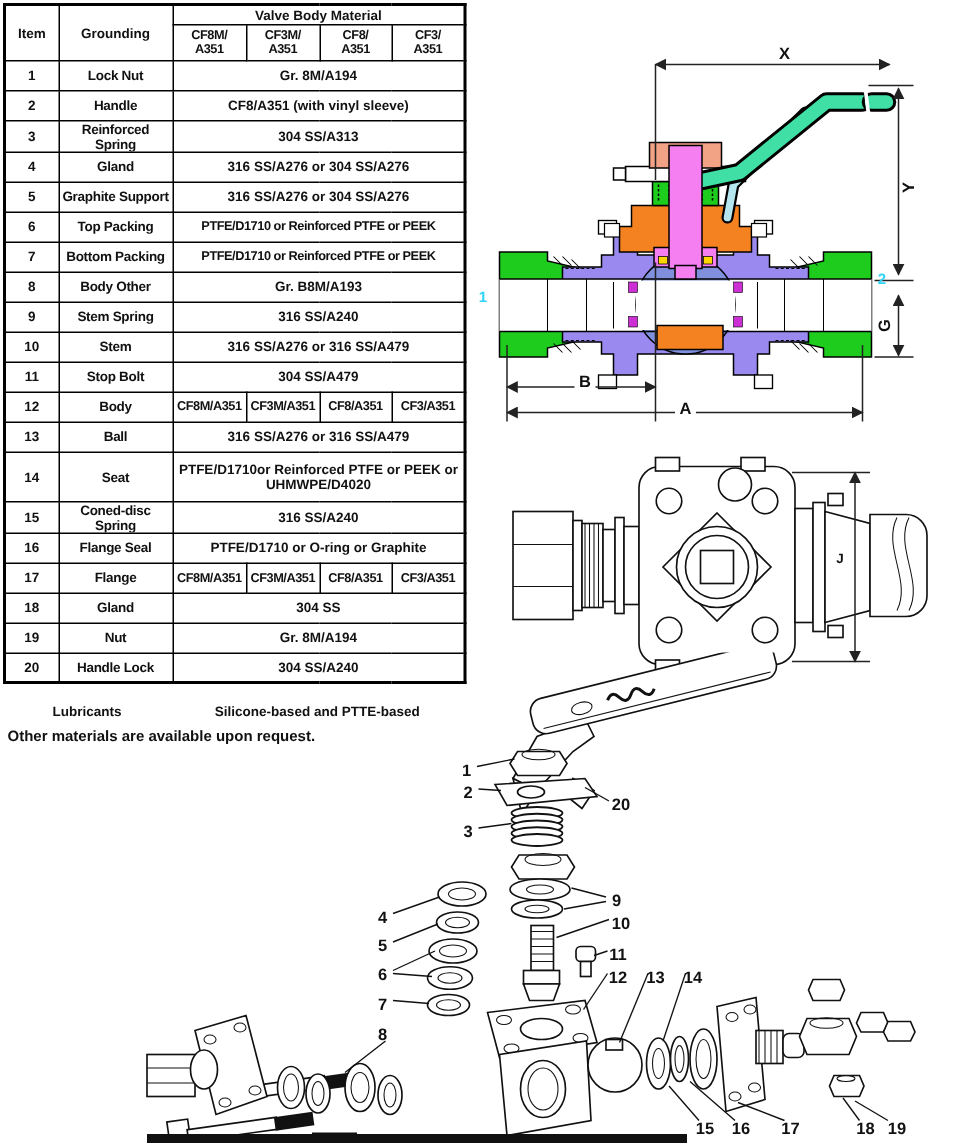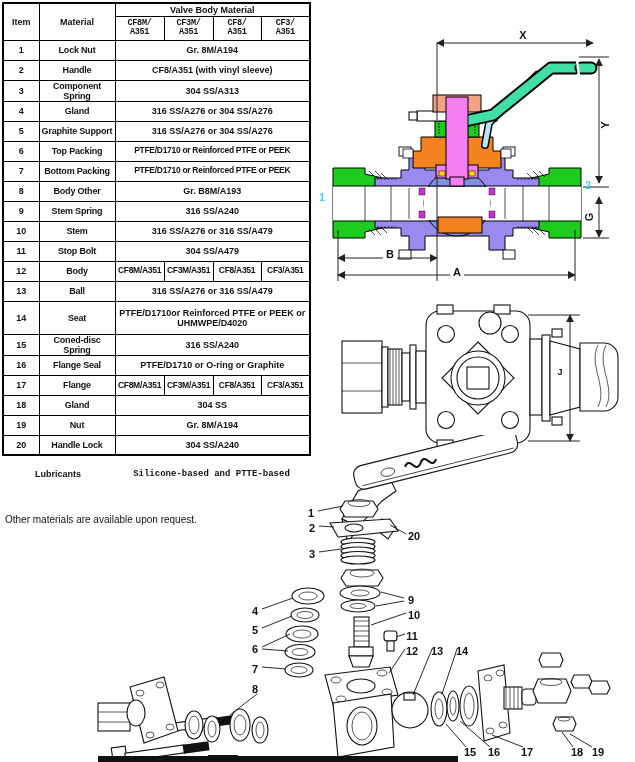--- a/index.html
+++ b/index.html
@@ -6,27 +6,27 @@
   .sheet{position:relative;width:635px;height:762px;background:#fff;overflow:hidden;
          font-family:"Liberation Sans", sans-serif;color:#111;}
   
   table.materials{position:absolute;left:2px;top:2px;width:307px;border-collapse:collapse;
                   border:2px solid #000;font-size:9px;font-weight:bold;table-layout:fixed;}
   table.materials th, table.materials td{border:1px solid #000;padding:0 2px;text-align:center;
                   vertical-align:middle;line-height:1.12;overflow:hidden;}
   td.c-comp{text-align:left;padding-left:3px;letter-spacing:-0.2px;}
   tr.hdr1{height:13px;} tr.hdr2{height:24px;}
   tr.r{height:20px;} tr.r-tall{height:33px;}
-  .blk{display:block;line-height:1.05;font-family:Liberation Mono, monospace;}
+  .blk{display:block;line-height:1.05;}
   .tight{font-size:8.5px;letter-spacing:-0.3px;}
   .lub-row{position:absolute;left:2px;top:469px;width:307px;display:flex;
            font-size:9px;font-weight:bold;justify-content:center;}
   .lub-label{width:112px;text-align:center;}
-  .lub-value{flex:1;text-align:center;font-family:Liberation Mono, monospace;}
-  .note{position:absolute;left:5px;top:514px;font-size:10px;font-weight:normal;}
+  .lub-value{flex:1;text-align:center;}
+  .note{position:absolute;left:5px;top:486px;font-size:10px;font-weight:bold;}
   
   svg{position:absolute;}
   svg text{font-family:"Liberation Sans", sans-serif;font-weight:bold;}
   .dim{stroke:#222;stroke-width:1;fill:none;}
   .dimtxt{font-size:11px;fill:#111;text-anchor:middle;}
   .porttxt{font-size:10px;text-anchor:middle;}
   .lead{stroke:#111;stroke-width:0.9;fill:none;}
   .ptxt{font-size:11px;fill:#111;text-anchor:middle;}
   .bw{stroke:#111;stroke-width:1.1;fill:#fff;}
   .bwthin{stroke:#111;stroke-width:0.7;fill:none;}
@@ -41,21 +41,21 @@
         <col style="width:36px">
         <col style="width:76px">
         <col style="width:49px">
         <col style="width:49px">
         <col style="width:48px">
         <col style="width:49px">
       </colgroup>
     <tbody>
         <tr class="hdr1">
       <th rowspan="2">Item</th>
-      <th rowspan="2">Material</th>
+      <th rowspan="2">Grounding</th>
       <th colspan="4">Valve Body Material</th>
     </tr>
     <tr class="hdr2">
       <th class="tight">
             <span class="blk">CF8M/</span>
             <span class="blk">A351</span>
           </th>
       <th class="tight">
             <span class="blk">CF3M/</span>
             <span class="blk">A351</span>
@@ -74,21 +74,21 @@
           <td class="c-comp">Lock Nut</td>
           <td colspan="4">Gr. 8M/A194</td>
         </tr>
     <tr class="r">
           <td>2</td>
           <td class="c-comp">Handle</td>
           <td colspan="4">CF8/A351 (with vinyl sleeve)</td>
         </tr>
     <tr class="r">
           <td>3</td>
-          <td class="c-comp">Component Spring</td>
+          <td class="c-comp">Reinforced Spring</td>
           <td colspan="4">304 SS/A313</td>
         </tr>
     <tr class="r">
           <td>4</td>
           <td class="c-comp">Gland</td>
           <td colspan="4">316 SS/A276 or 304 SS/A276</td>
         </tr>
     <tr class="r">
           <td>5</td>
           <td class="c-comp">Graphite Support</td>

